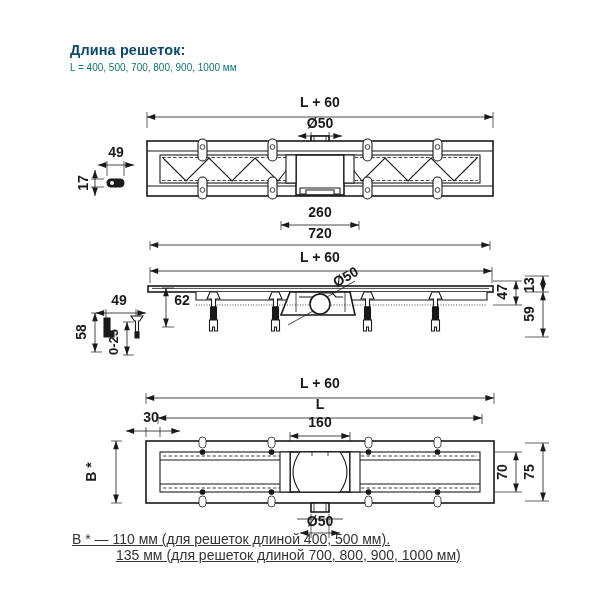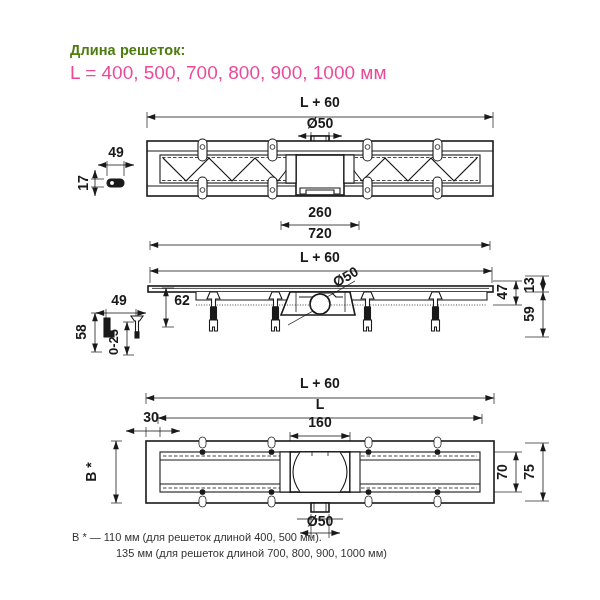--- a/index.html
+++ b/index.html
@@ -21,37 +21,38 @@
     width: 600px;
     height: 600px;
   }
   .hdr-title {
     position: absolute;
     left: 70px;
     top: 42px;
     font-size: 14.5px;
     font-weight: bold;
     letter-spacing: 0.1px;
-    color: #4d7c0f;
+    color: #0c4a6e;
     white-space: nowrap;
   }
   .hdr-sub {
     position: absolute;
     left: 70px;
     top: 62px;
-    font-size: 19px;
+    font-size: 10px;
     font-weight: normal;
-    color: #ec4899;
+    color: #0f766e;
     white-space: nowrap;
   }
   .note {
     position: absolute;
-    font-size: 11px;
+    font-size: 14px;
     color: #333333;
     white-space: nowrap;
+    text-decoration: underline;
   }
   .note1 { left: 72px; top: 531px; }
   .note2 { left: 116px; top: 547px; }
   svg { display: block; }
   svg text {
     font-family: "Liberation Sans", sans-serif;
     fill: #1a1a1a;
   }
   .dimtxt { font-size: 14px; font-weight: bold; }
   .dimtxt-sm { font-size: 13px; font-weight: bold; }

